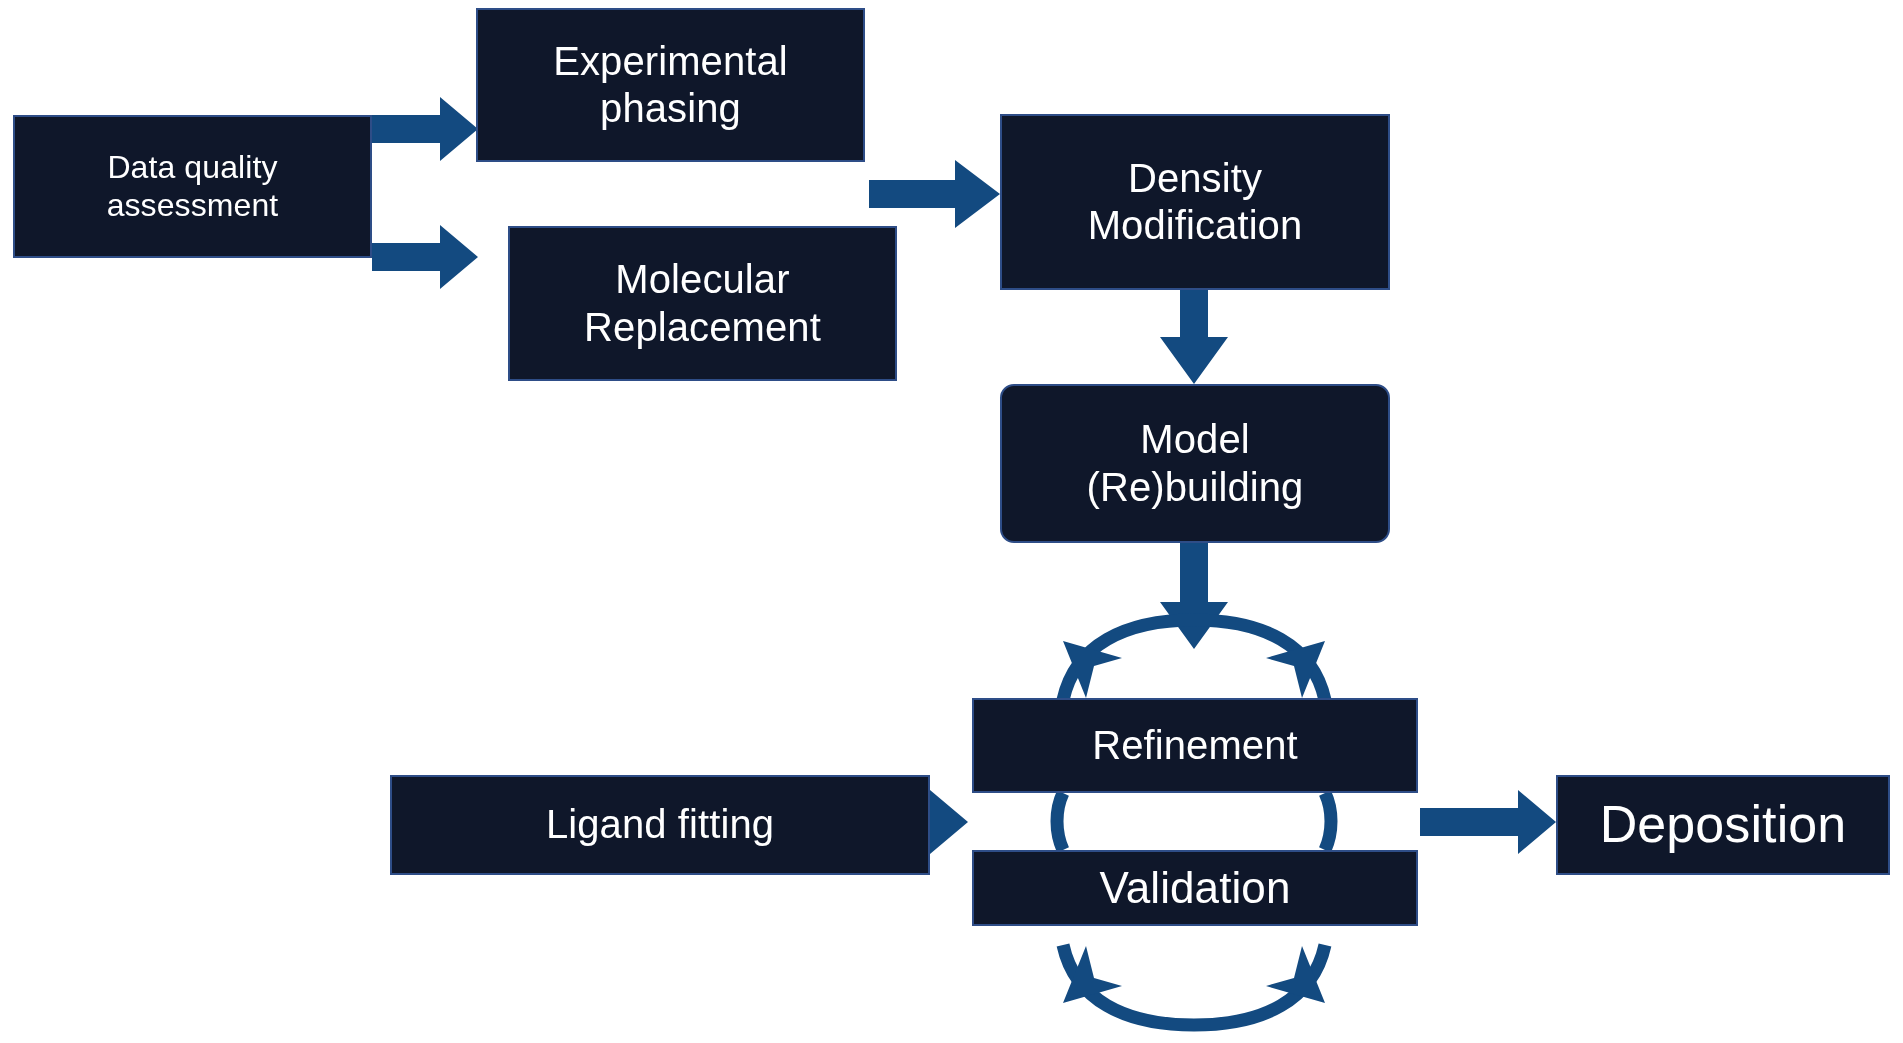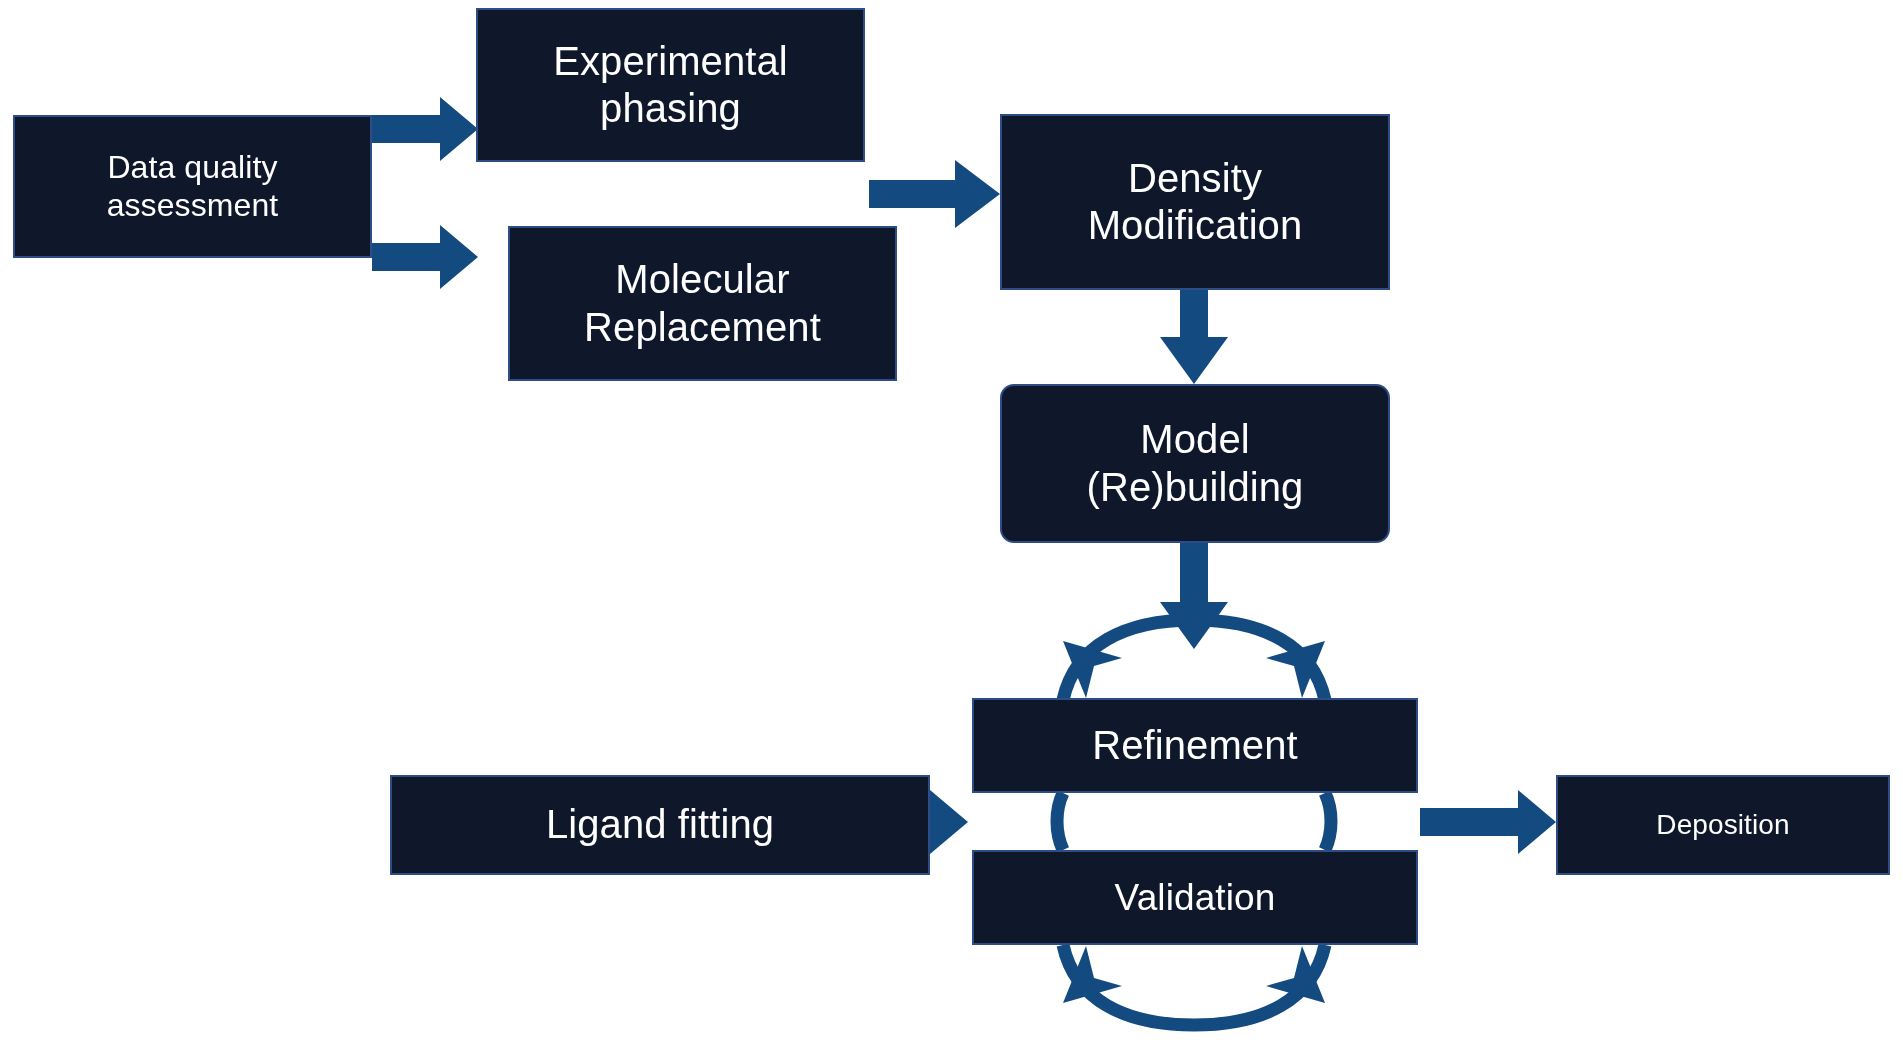--- a/index.html
+++ b/index.html
@@ -116,19 +116,19 @@
 Replacement</div>
 
   <div class="node-box" style="left:1000px; top:114px; width:390px; height:176px; font-size:40px;">Density
 Modification</div>
 
   <div class="node-box" style="left:1000px; top:384px; width:390px; height:159px; font-size:40px;border-radius:14px;">Model
 (Re)building</div>
 
   <div class="node-box" style="left:972px; top:698px; width:446px; height:95px; font-size:40px;">Refinement</div>
 
-  <div class="node-box" style="left:972px; top:850px; width:446px; height:95px; font-size:37px;">Validation</div>
+  <div class="node-box" style="left:972px; top:850px; width:446px; height:76px; font-size:44px;">Validation</div>
 
   <div class="node-box" style="left:390px; top:775px; width:540px; height:100px; font-size:40px;">Ligand fitting</div>
 
-  <div class="node-box" style="left:1556px; top:775px; width:334px; height:100px; font-size:28px;">Deposition</div>
+  <div class="node-box" style="left:1556px; top:775px; width:334px; height:100px; font-size:52px;">Deposition</div>
 
 </div>
 
 </body></html>

